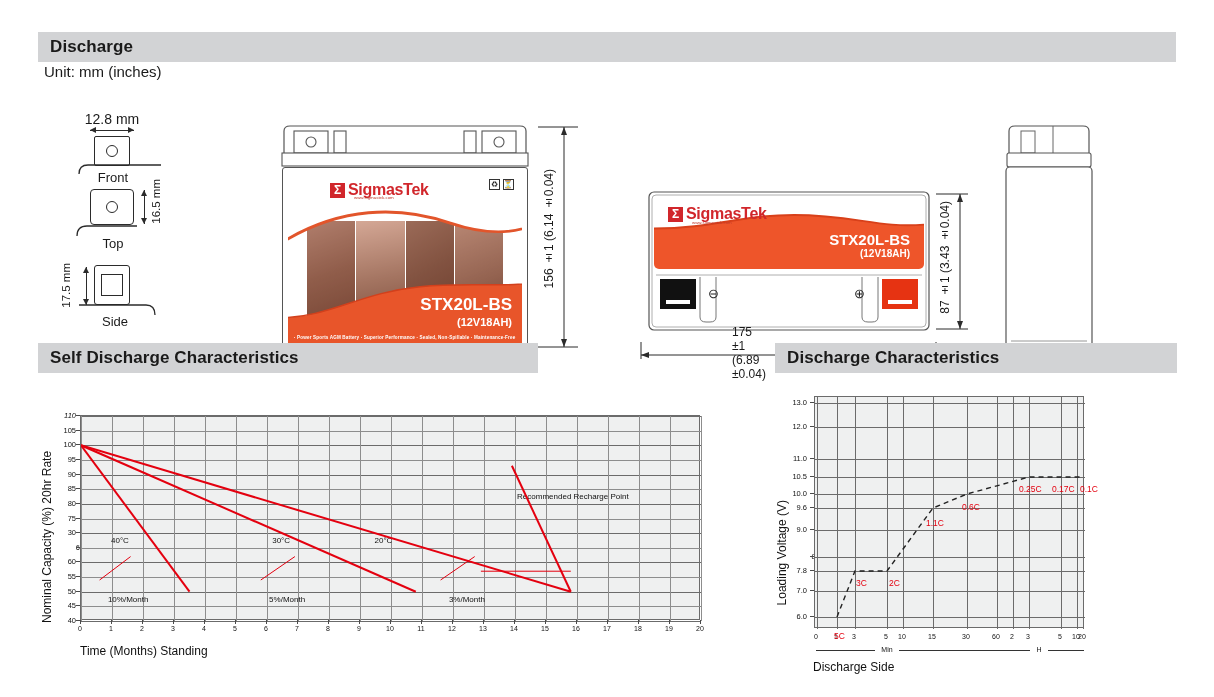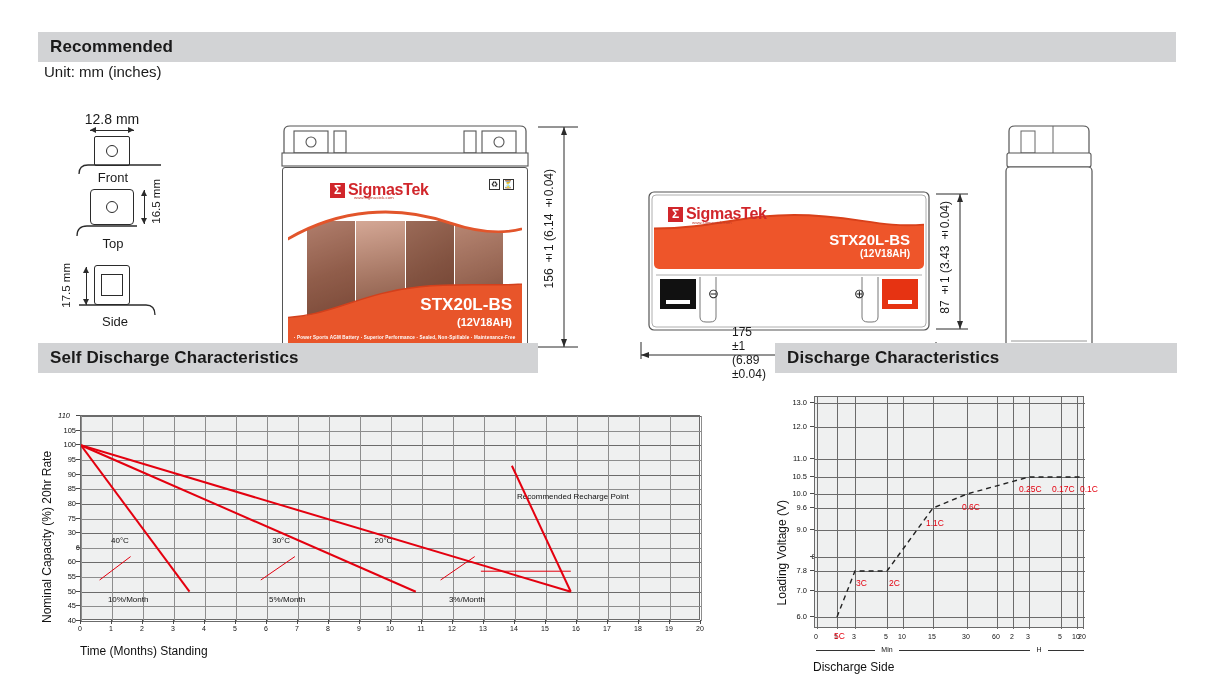--- a/index.html
+++ b/index.html
@@ -117,21 +117,21 @@
      font-size:12px; color:#111; white-space:nowrap; }
   .annot{ position:absolute; font-size:8px; color:#111; white-space:nowrap; }
   .annot-red{ position:absolute; font-size:8.5px; color:#e4000f; white-space:nowrap; }
   svg{ display:block; }
 </style>
 </head>
 <body>
 
 <div id="dimensions-section">
   <div class="section-header">
-    <span>Recommended</span>
+    <span>Discharge</span>
   </div>
   <div id="dim-body">
 
     <div class="unit-sub">Unit: mm (inches)</div>
 
     <div id="terminal-views">
 
       <div style="position:relative;height:72px;">
         <div class="tv-dimlabel" style="position:absolute;left:18px;top:0;width:68px;">12.8 mm</div>
         <div class="arrow-h" style="position:absolute;left:30px;top:15px;width:44px;">
@@ -325,21 +325,21 @@
       <div class="ylabel-text" style="left: 14px; top: 79.2143px; width: 24px;">85</div>
       <div class="tick" style="left: 38px; top: 83.2143px; width: 4px; height: 1px;"></div>
       <div class="ylabel-text" style="left: 14px; top: 64.5714px; width: 24px;">90</div>
       <div class="tick" style="left: 38px; top: 68.5714px; width: 4px; height: 1px;"></div>
       <div class="ylabel-text" style="left: 14px; top: 49.9286px; width: 24px;">95</div>
       <div class="tick" style="left: 38px; top: 53.9286px; width: 4px; height: 1px;"></div>
       <div class="ylabel-text" style="left: 14px; top: 35.2857px; width: 24px;">100</div>
       <div class="tick" style="left: 38px; top: 39.2857px; width: 4px; height: 1px;"></div>
       <div class="ylabel-text" style="left: 14px; top: 20.6429px; width: 24px;">105</div>
       <div class="tick" style="left: 38px; top: 24.6429px; width: 4px; height: 1px;"></div>
-      <div class="ylabel-text" style="left: 8px; top: 6px; width: 24px; font-style: italic;">110</div>
+      <div class="ylabel-text" style="left: 14px; top: 6px; width: 24px; font-style: italic;">110</div>
       <div class="tick" style="left: 38px; top: 10px; width: 4px; height: 1px;"></div>
     </div>
   <div class="plot" id="sd-plot" style="position:absolute;left:42px;top:10px;width:620px;height:205px;">
     <svg id="sd-svg" width="620" height="205" style="position:absolute;left:0;top:0;z-index:3;">
         <polyline points="0,29.285714285714306 108.5,175.71428571428572" fill="none" stroke="#e4000f" stroke-width="2"></polyline>
         <polyline points="0,29.285714285714306 334.8,175.71428571428572" fill="none" stroke="#e4000f" stroke-width="2"></polyline>
         <polyline points="0,29.285714285714306 489.8,175.71428571428572" fill="none" stroke="#e4000f" stroke-width="2"></polyline>
         <path d="M430.90000000000003,49.78571428571428 L489.8,175.71428571428572" stroke="#e4000f" stroke-width="2" fill="none"></path>
         <path d="M399.90000000000003,155.21428571428572 L489.8,155.21428571428572" stroke="#e4000f" stroke-width="1" fill="none"></path>
         <line x1="18.599999999999998" y1="164" x2="49.6" y2="140.57142857142856" stroke="#e4000f" stroke-width="1"></line>

